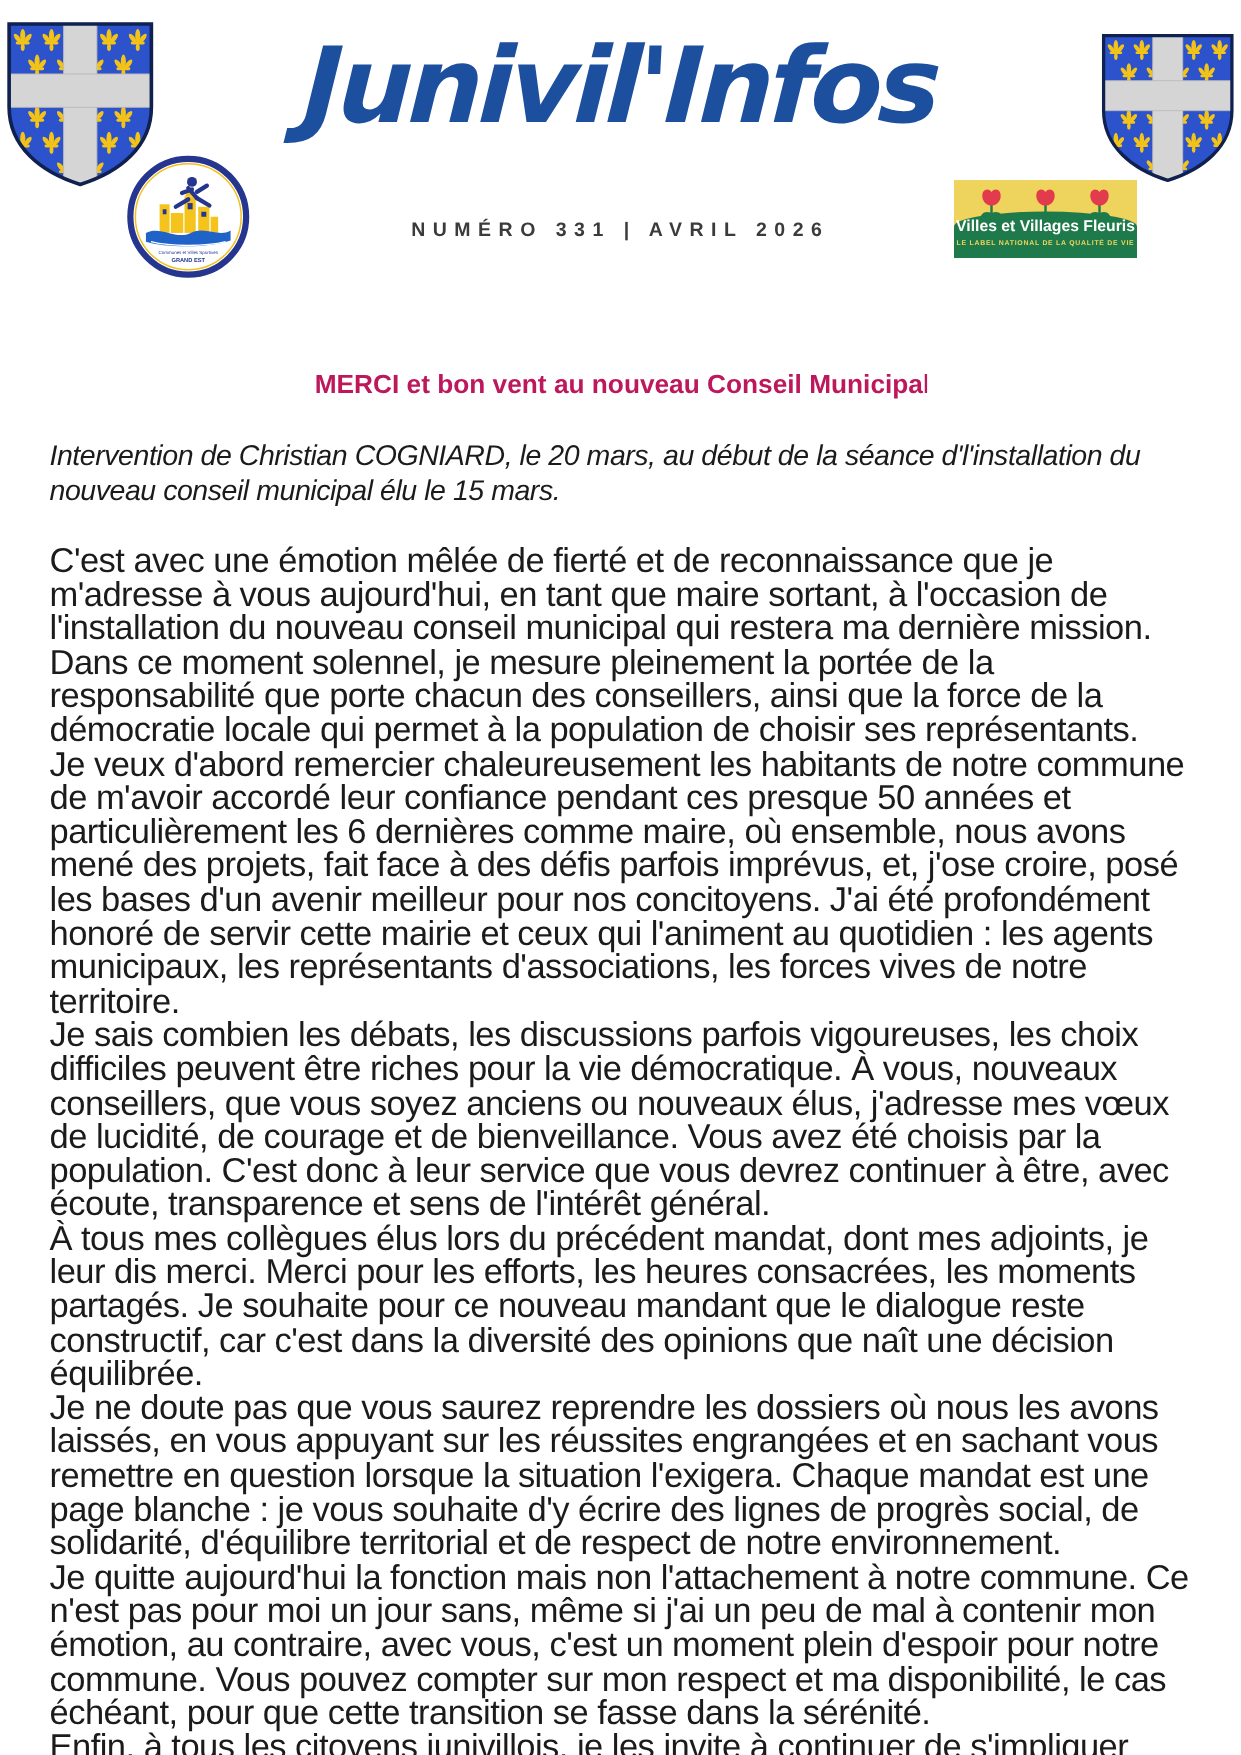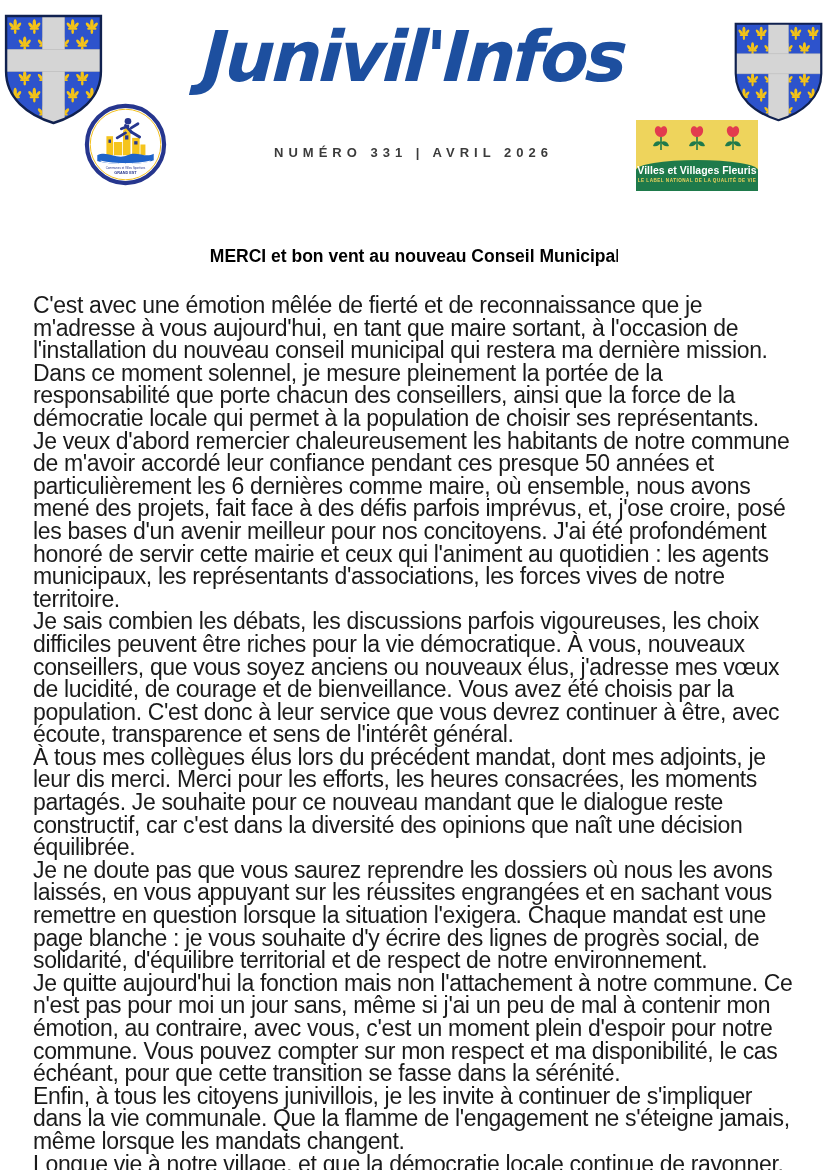--- a/index.html
+++ b/index.html
@@ -28,39 +28,39 @@
   .issue-line {
     position:absolute; top:145px; left:0; right:0; text-align:center;
     font-size:13px; font-weight:bold; letter-spacing:5px; color:#3b3b3b;
     white-space:nowrap;
   }
 
   .sports-logo { position:absolute; left:84px; top:103px; width:83px; height:83px; }
 
   
   .vvf {
-    position:absolute; right:69px; top:120px; width:122px; height:71px;
+    position:absolute; right:69px; top:120px; width:122px; height:52px;
     background:#eed45c; overflow:hidden;
   }
   .vvf-flowers { position:absolute; top:4px; left:0; right:0; height:30px;
     display:flex; justify-content:center; gap:14px; }
   .vvf-band {
     position:absolute; bottom:0; left:0; right:0; height:31px;
     background:#1e7a4b; text-align:center;
     border-top-left-radius:50% 10px; border-top-right-radius:50% 10px;
   }
   .vvf-title { color:#ffffff; font-weight:bold; font-size:10.5px; margin-top:4px;
     letter-spacing:0; white-space:nowrap; }
   .vvf-sub { color:#f0d45c; font-size:4.6px; font-weight:bold; letter-spacing:0.5px;
     margin-top:2px; white-space:nowrap; }
 
   
   .article { position:absolute; top:246px; left:33px; width:763px; }
 
-  .article-title { text-align:center; font-size:17.5px; margin-bottom:27px; color:#000000; }
+  .article-title { text-align:center; font-size:17.5px; margin-bottom:27px; color:#be185d; }
   .article-title .b { font-weight:bold; }
   .article-title .r { font-weight:normal; }
 
   .intro { font-style:italic; font-size:19px; line-height:22.5px;
     letter-spacing:-0.3px; margin-bottom:23px; }
 
   .salutation { font-size:19px; line-height:22.5px; letter-spacing:-0.3px;
     margin-bottom:23px; }
 
   .bodytext p { font-size:23px; line-height:22.6px; letter-spacing:-0.35px; }
@@ -193,20 +193,21 @@
       <div class="vvf-sub">LE LABEL NATIONAL DE LA QUALITÉ DE VIE</div>
     </div>
   </div>
 
 </div>
 
 <div class="article">
 
   <div class="article-title"><span class="b">MERCI et bon vent au nouveau Conseil Municipa</span><span class="r">l</span></div>
 
+  <div class="intro">Intervention de Christian COGNIARD, le 20 mars, au début de la séance d'l'installation du nouveau conseil municipal élu le 15 mars.</div>
 
 
   <div class="bodytext">
     <p>C'est avec une émotion mêlée de fierté et de reconnaissance que je m'adresse à vous aujourd'hui, en tant que maire sortant, à l'occasion de l'installation du nouveau conseil municipal qui restera ma dernière mission. Dans ce moment solennel, je mesure pleinement la portée de la responsabilité que porte chacun des conseillers, ainsi que la force de la démocratie locale qui permet à la population de choisir ses représentants.</p>
     <p>Je veux d'abord remercier chaleureusement les habitants de notre commune de m'avoir accordé leur confiance pendant ces presque 50 années et particulièrement les 6 dernières comme maire, où ensemble, nous avons mené des projets, fait face à des défis parfois imprévus, et, j'ose croire, posé les bases d'un avenir meilleur pour nos concitoyens. J'ai été profondément honoré de servir cette mairie et ceux qui l'animent au quotidien : les agents municipaux, les représentants d'associations, les forces vives de notre territoire.</p>
     <p>Je sais combien les débats, les discussions parfois vigoureuses, les choix difficiles peuvent être riches pour la vie démocratique. À vous, nouveaux conseillers, que vous soyez anciens ou nouveaux élus, j'adresse mes vœux de lucidité, de courage et de bienveillance. Vous avez été choisis par la population. C'est donc à leur service que vous devrez continuer à être, avec écoute, transparence et sens de l'intérêt général.</p>
     <p>À tous mes collègues élus lors du précédent mandat, dont mes adjoints, je leur dis merci. Merci pour les efforts, les heures consacrées, les moments partagés. Je souhaite pour ce nouveau mandant que le dialogue reste constructif, car c'est dans la diversité des opinions que naît une décision équilibrée.</p>
     <p>Je ne doute pas que vous saurez reprendre les dossiers où nous les avons laissés, en vous appuyant sur les réussites engrangées et en sachant vous remettre en question lorsque la situation l'exigera. Chaque mandat est une page blanche : je vous souhaite d'y écrire des lignes de progrès social, de solidarité, d'équilibre territorial et de respect de notre environnement.</p>
     <p>Je quitte aujourd'hui la fonction mais non l'attachement à notre commune. Ce n'est pas pour moi un jour sans, même si j'ai un peu de mal à contenir mon émotion, au contraire, avec vous, c'est un moment plein d'espoir pour notre commune. Vous pouvez compter sur mon respect et ma disponibilité, le cas échéant, pour que cette transition se fasse dans la sérénité.</p>
     <p>Enfin, à tous les citoyens junivillois, je les invite à continuer de s'impliquer dans la vie communale. Que la flamme de l'engagement ne s'éteigne jamais, même lorsque les mandats changent.</p>

